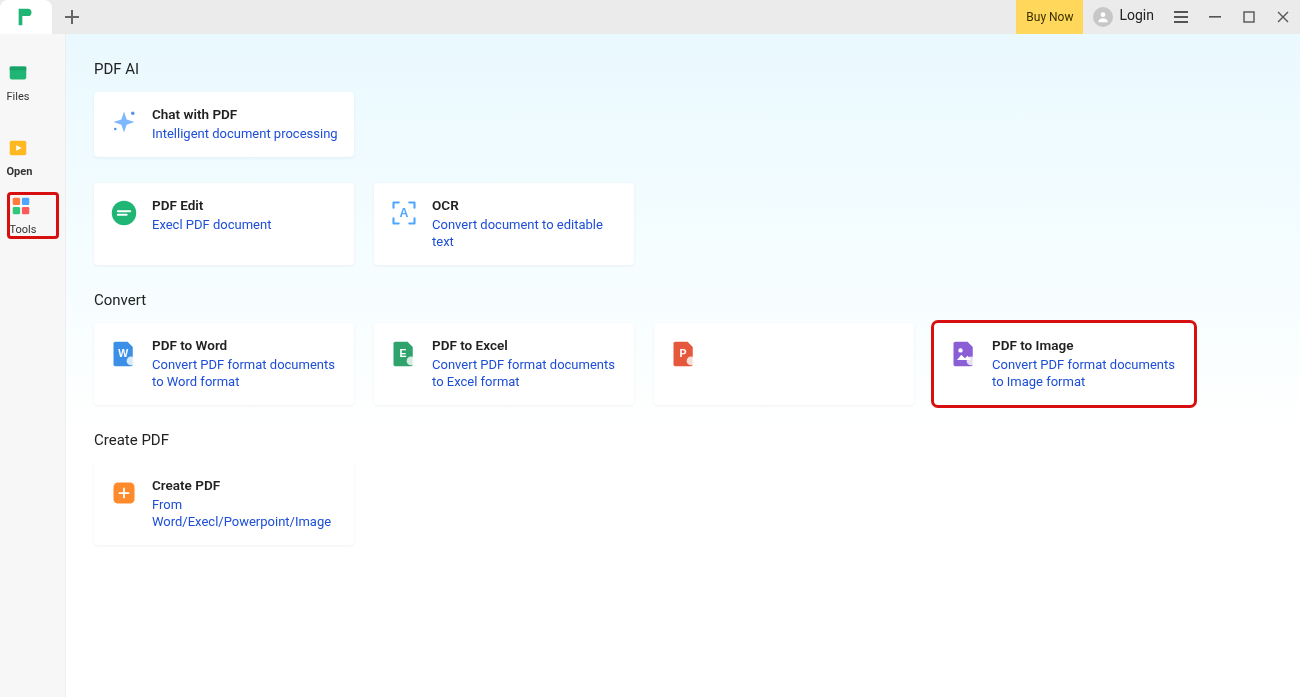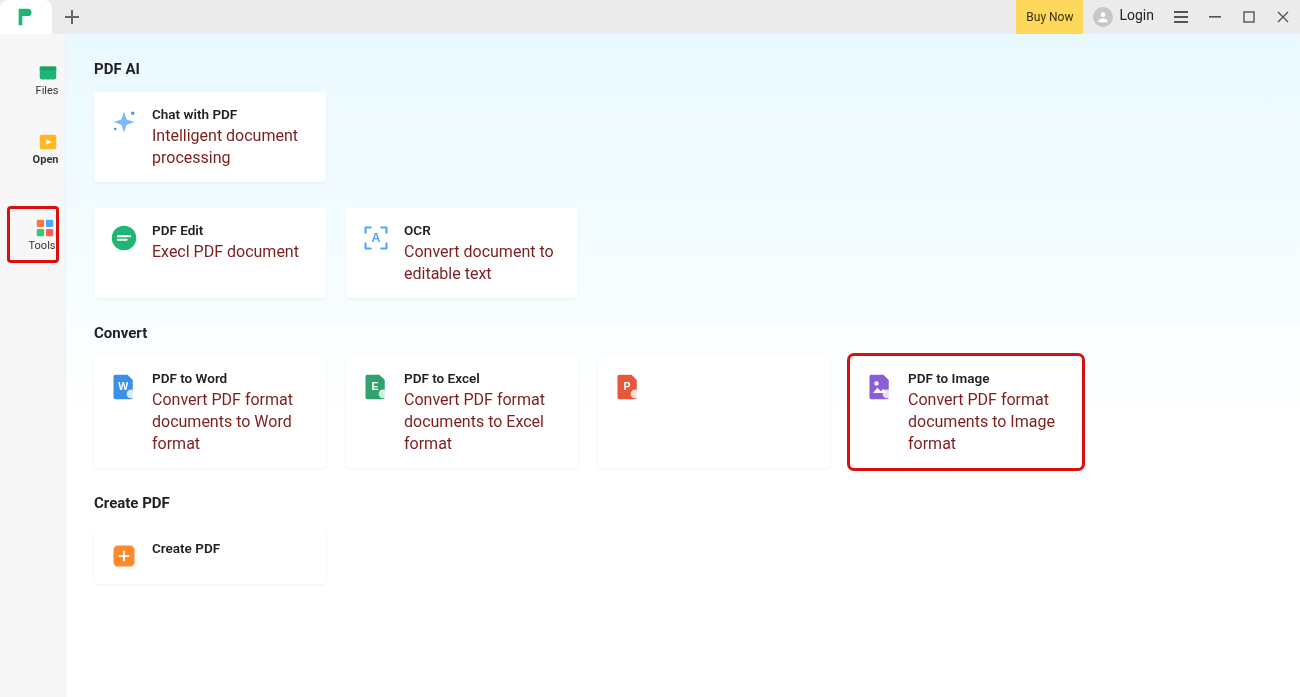--- a/index.html
+++ b/index.html
@@ -14,34 +14,34 @@
 .titlebar-spacer { flex: 1; }
 .buy-now { background: #ffd85b; color: #3a2f00; font-size: 12px; padding: 21px 10px; border-radius: 3px; margin-right: 10px; cursor: pointer; }
 .login { display: flex; align-items: flex-start; gap: 6px; font-size: 14px; color: #222; margin-right: 10px; cursor: pointer; }
 .login .avatar { width: 20px; height: 20px; border-radius: 50%; background: #c7c7c7; display: flex; align-items: center; justify-content: center; }
 .login .avatar svg { width: 14px; height: 14px; fill: #fff; }
 .winbtn { width: 34px; height: 30px; display: flex; align-items: center; justify-content: center; color: #444; cursor: pointer; }
 
 
 .workspace { flex: 1; display: flex; background: #fff; }
 .sidebar { width: 66px; background: #f7f7f7; border-right: 1px solid #eee; display: flex; flex-direction: column; align-items: center; padding-top: 20px; }
-.side-item { width: 52px; display: flex; flex-direction: column; align-items: flex-end; padding: 8px 0; border-radius: 4px; cursor: pointer; }
+.side-item { width: 52px; display: flex; flex-direction: column; align-items: flex-start; gap: 6px; padding: 8px 0; border-radius: 4px; cursor: pointer; }
 .side-item .icon { width: 22px; height: 22px; display: flex; align-items: center; justify-content: center; }
 .side-item span.lbl { font-size: 11px; color: #333; }
-.side-item.highlight { border: 3px solid #d80f0f; margin-top: 32px; padding: 8px 0; }
+.side-item.highlight { border: 3px solid #d80f0f; margin-top: 6px; padding: 0 0; }
 
 .content { flex: 1; background: linear-gradient(180deg, #eaf9ff 0%, #f5fdff 35%, #ffffff 60%); padding: 26px 28px; overflow: auto; }
-h2.section { font-size: 15px; font-weight: 700; color: #222; margin-bottom: 14px; margin-top: 0; }
+h2.section { font-size: 15px; font-weight: 400; color: #222; margin-bottom: 14px; margin-top: 0; }
 .section + .cards { margin-bottom: 26px; }
 .cards { display: flex; gap: 20px; flex-wrap: wrap; margin-bottom: 26px; }
-.card { width: 232px; background: #fff; border-radius: 4px; box-shadow: 0 1px 3px rgba(0,0,0,0.06); padding: 14px 16px; display: flex; gap: 14px; align-items: flex-start; cursor: pointer; }
+.card { width: 260px; background: #fff; border-radius: 4px; box-shadow: 0 1px 3px rgba(0,0,0,0.06); padding: 14px 16px; display: flex; gap: 14px; align-items: flex-start; cursor: pointer; }
 .card .cicon { width: 28px; height: 28px; flex-shrink: 0; border-radius: 4px; display: flex; align-items: center; justify-content: center; margin-top: 2px; }
 .card .ctext { flex: 1; }
 .card .ctitle { font-size: 13.5px; font-weight: 600; color: #222; margin-bottom: 3px; }
-.card .cdesc { font-size: 16px; color: #7f1d1d; line-height: 1.35; }
+.card .cdesc { font-size: 13px; color: #1d4ed8; line-height: 1.35; }
 .card.highlight { outline: 3px solid #d80f0f; }
 
 
 svg { display: block; }
 </style>
 </head>
 <body>
 
 <div class="titlebar">
   <div class="app-tab">
@@ -236,18 +236,19 @@
     <div class="cards">
       <div class="card">
         <span class="cicon">
           <svg viewBox="0 0 32 32" width="28" height="28">
               <rect x="4" y="4" width="24" height="24" rx="5" fill="#ff8a2b"></rect>
               <path d="M15 10h2v12h-2zM10 15h12v2H10z" fill="#fff"></path>
             </svg>
         </span>
         <div class="ctext">
           <div class="ctitle">Create PDF</div>
+          <div class="cdesc">From Word/Execl/Powerpoint/Image</div>
         </div>
       </div>
     </div>
 
   </div>
 </div>
 
 </body></html>

